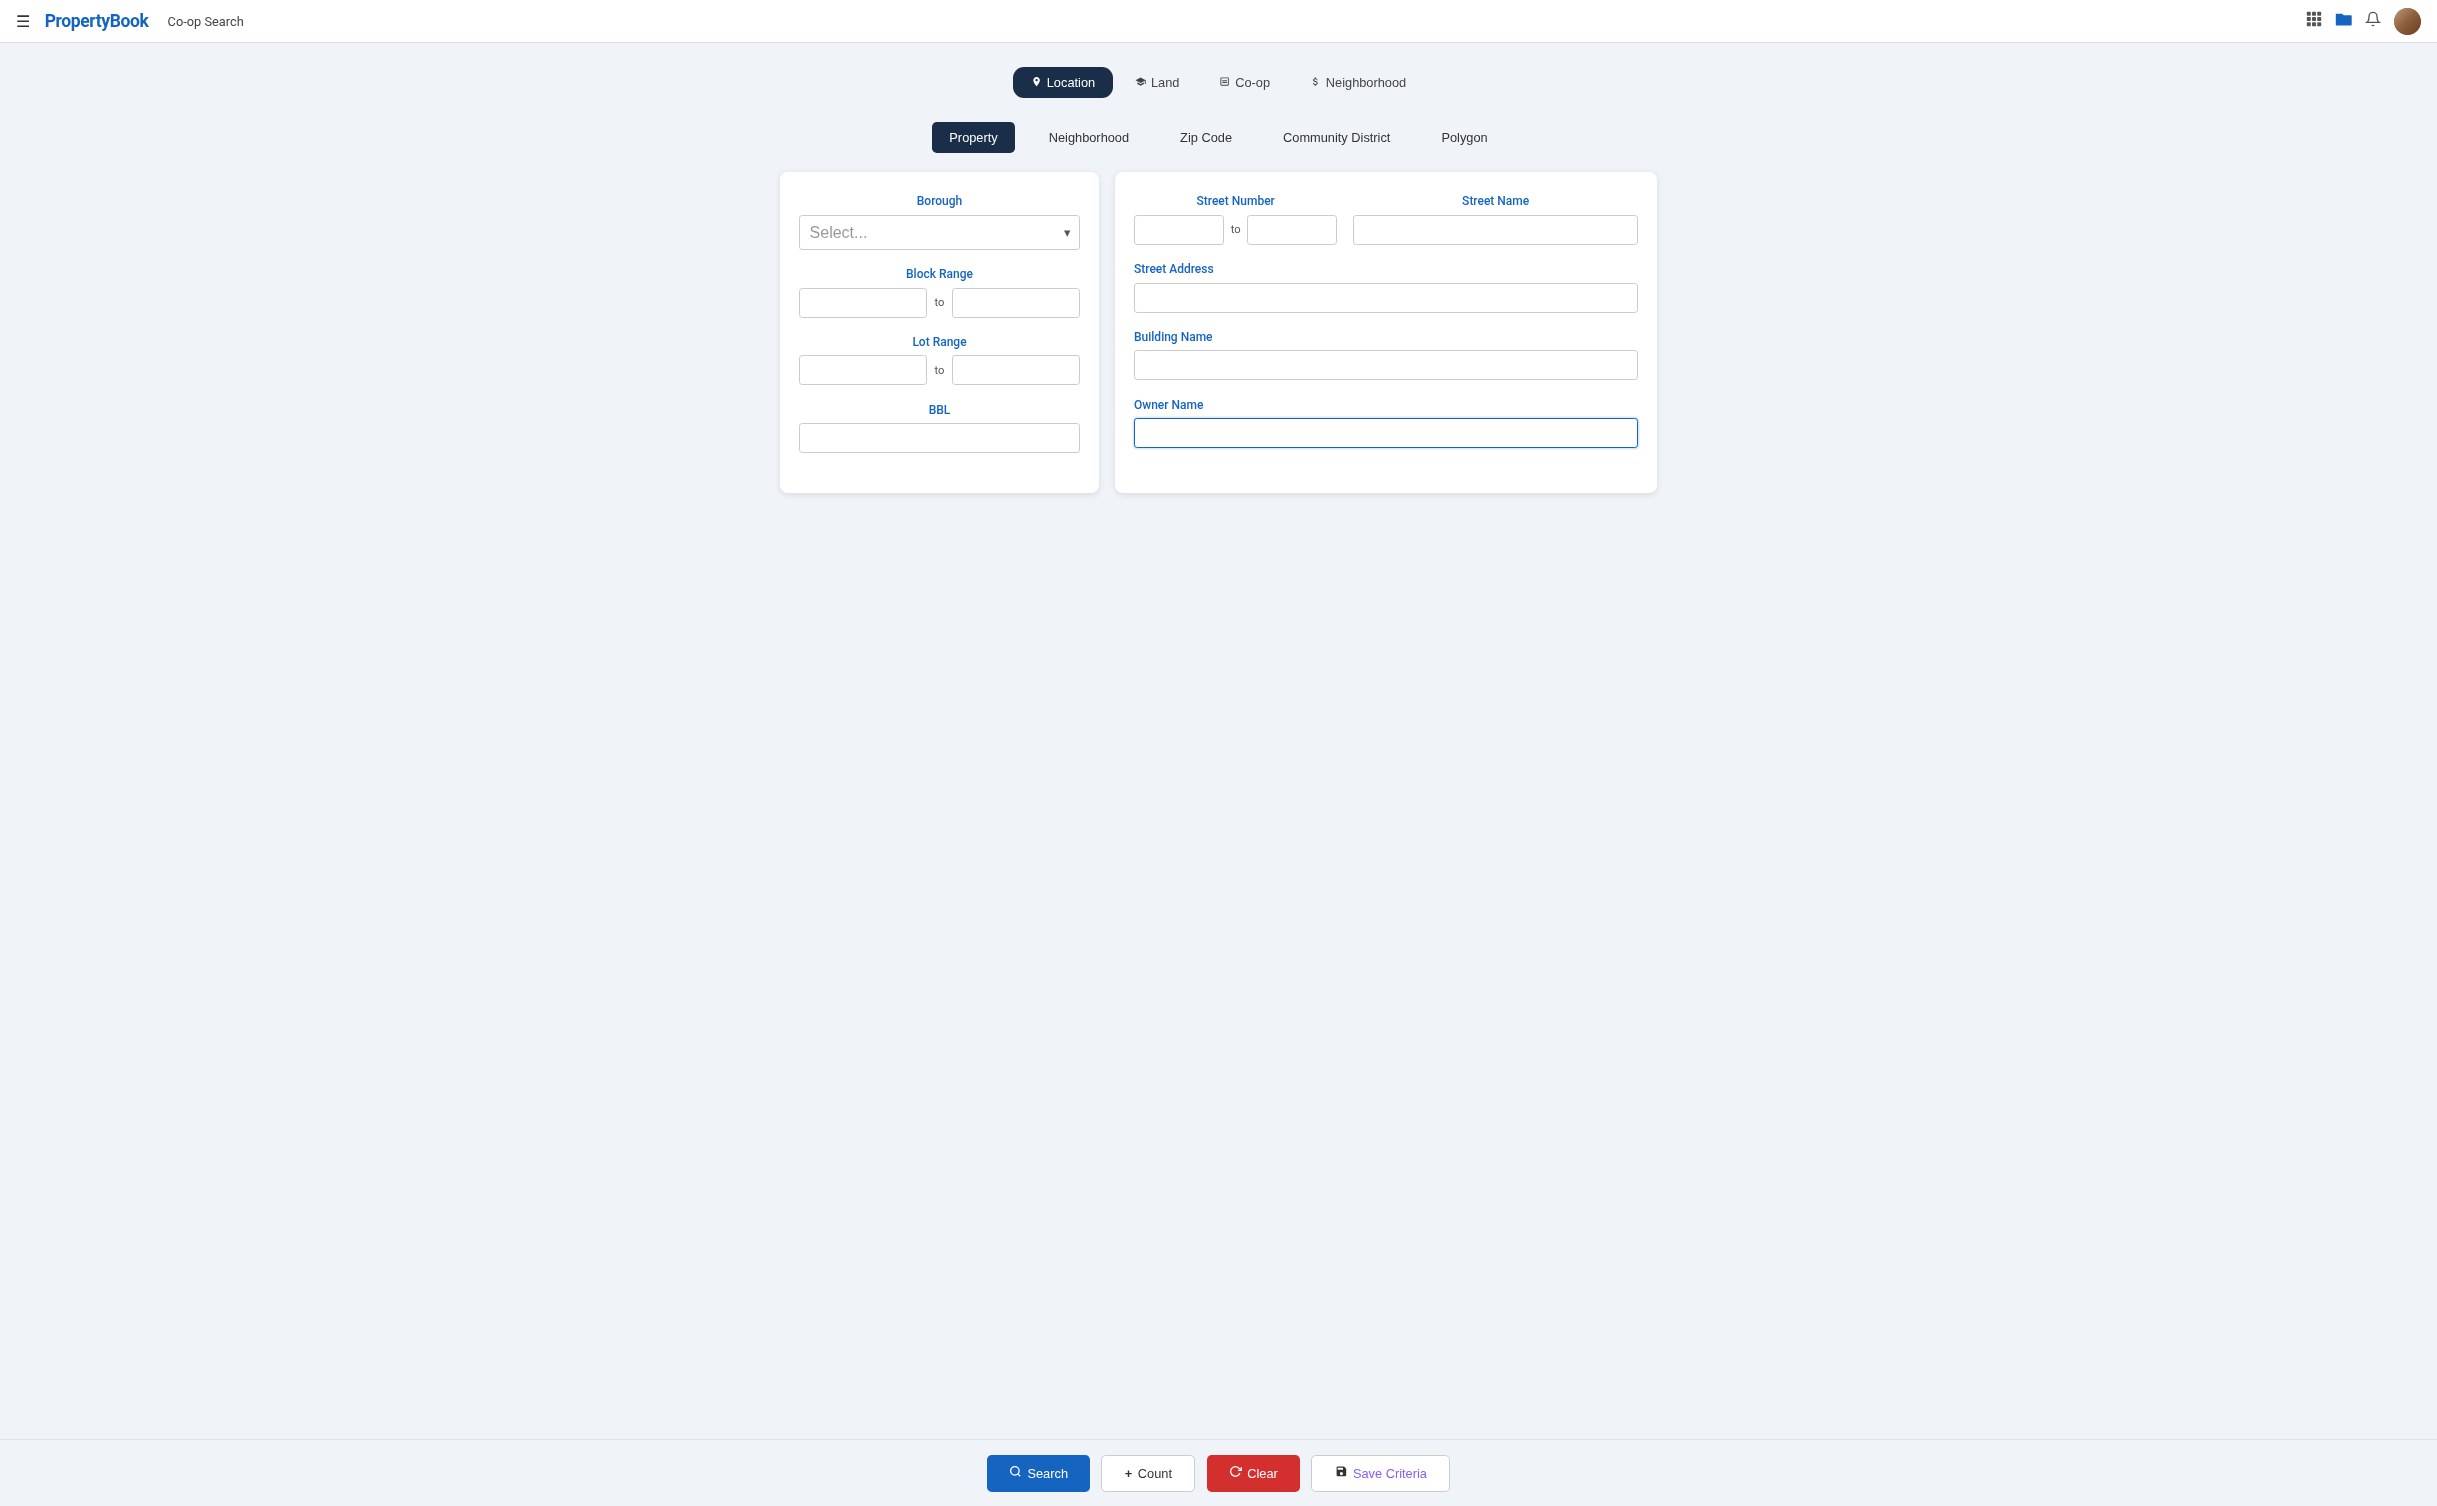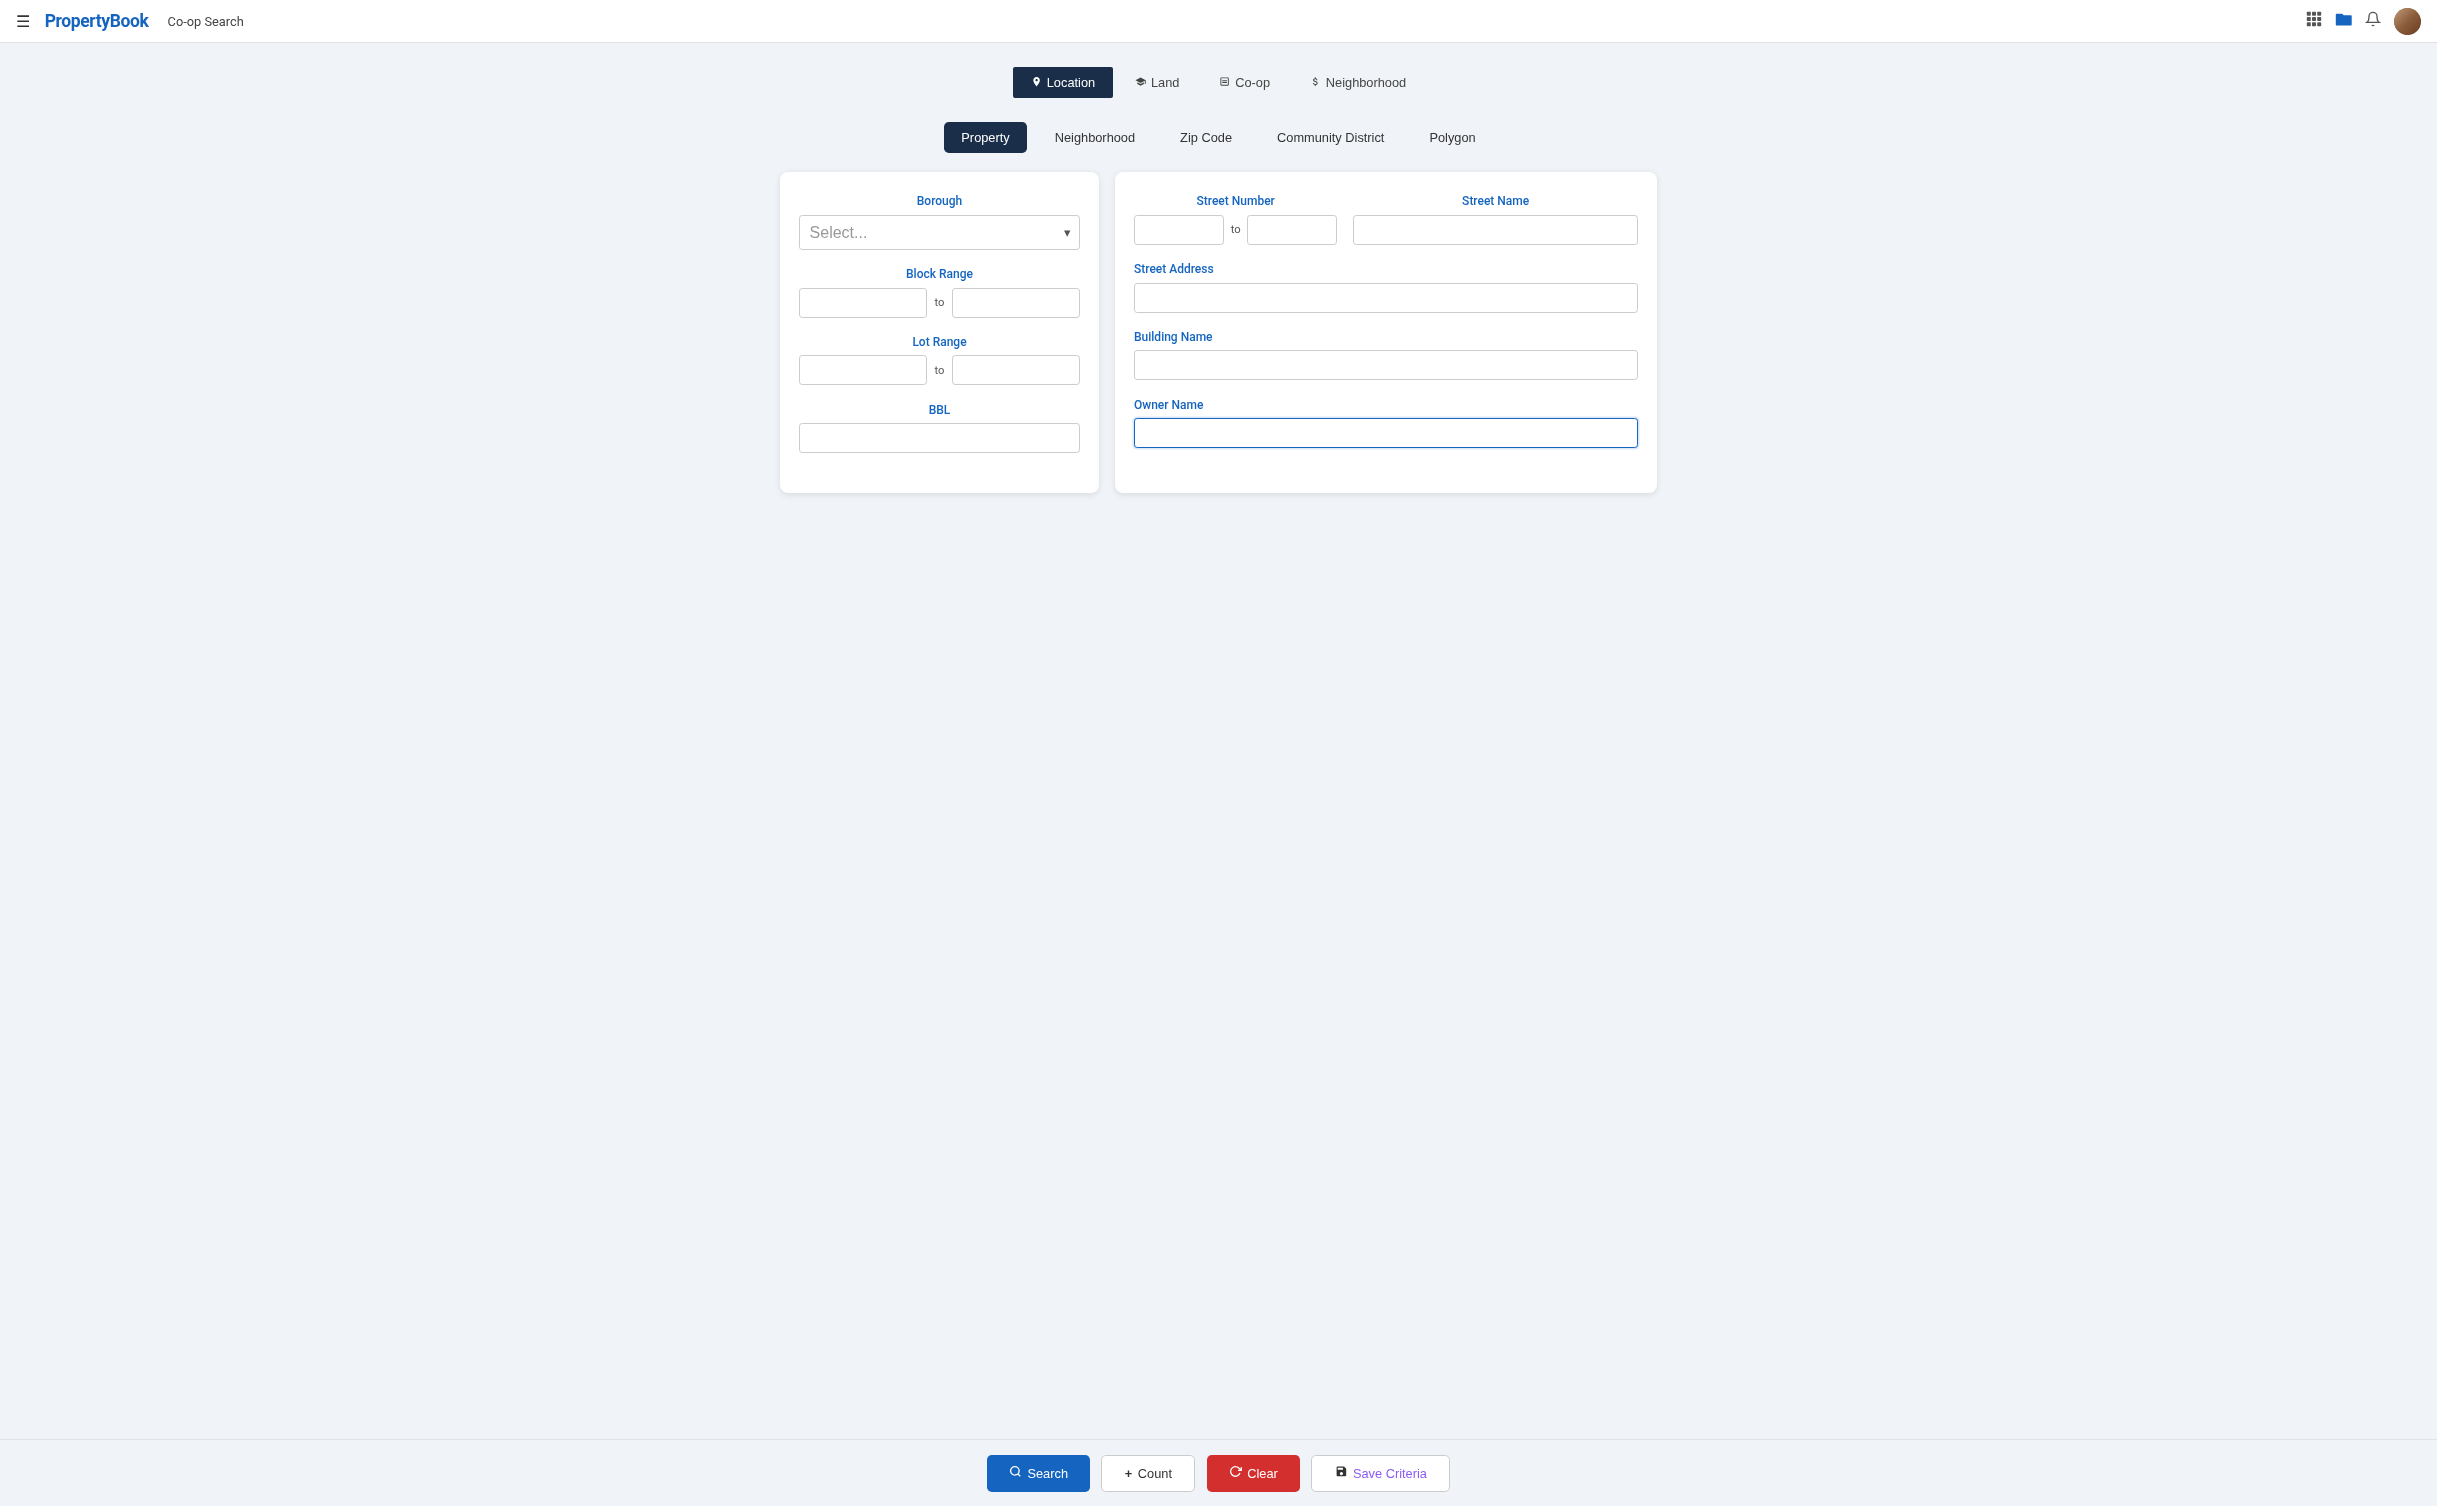--- a/index.html
+++ b/index.html
@@ -95,39 +95,39 @@
       justify-content: center;
       gap: 4.8px;
       margin-bottom: 24px;
     }
 
     .top-tab {
       display: flex;
       align-items: center;
       gap: 4.8px;
       padding: 8px 17.5px;
-      border-radius: 2px;
+      border-radius: 11px;
       border: none;
       cursor: pointer;
       font-size: 12.8px;
       font-weight: 500;
       background: transparent;
       color: #444;
     }
 
     .top-tab.active {
       background: #1a2e4a;
       color: #fff;
     }
 
     
     .sub-tabs {
       display: flex;
       justify-content: center;
-      gap: 10px;
+      gap: 16px;
       margin-bottom: 19px;
     }
 
     .sub-tab {
       padding: 8px 17.5px;
       border-radius: 4.8px;
       border: none;
       cursor: pointer;
       font-size: 12.8px;
       font-weight: 500;

